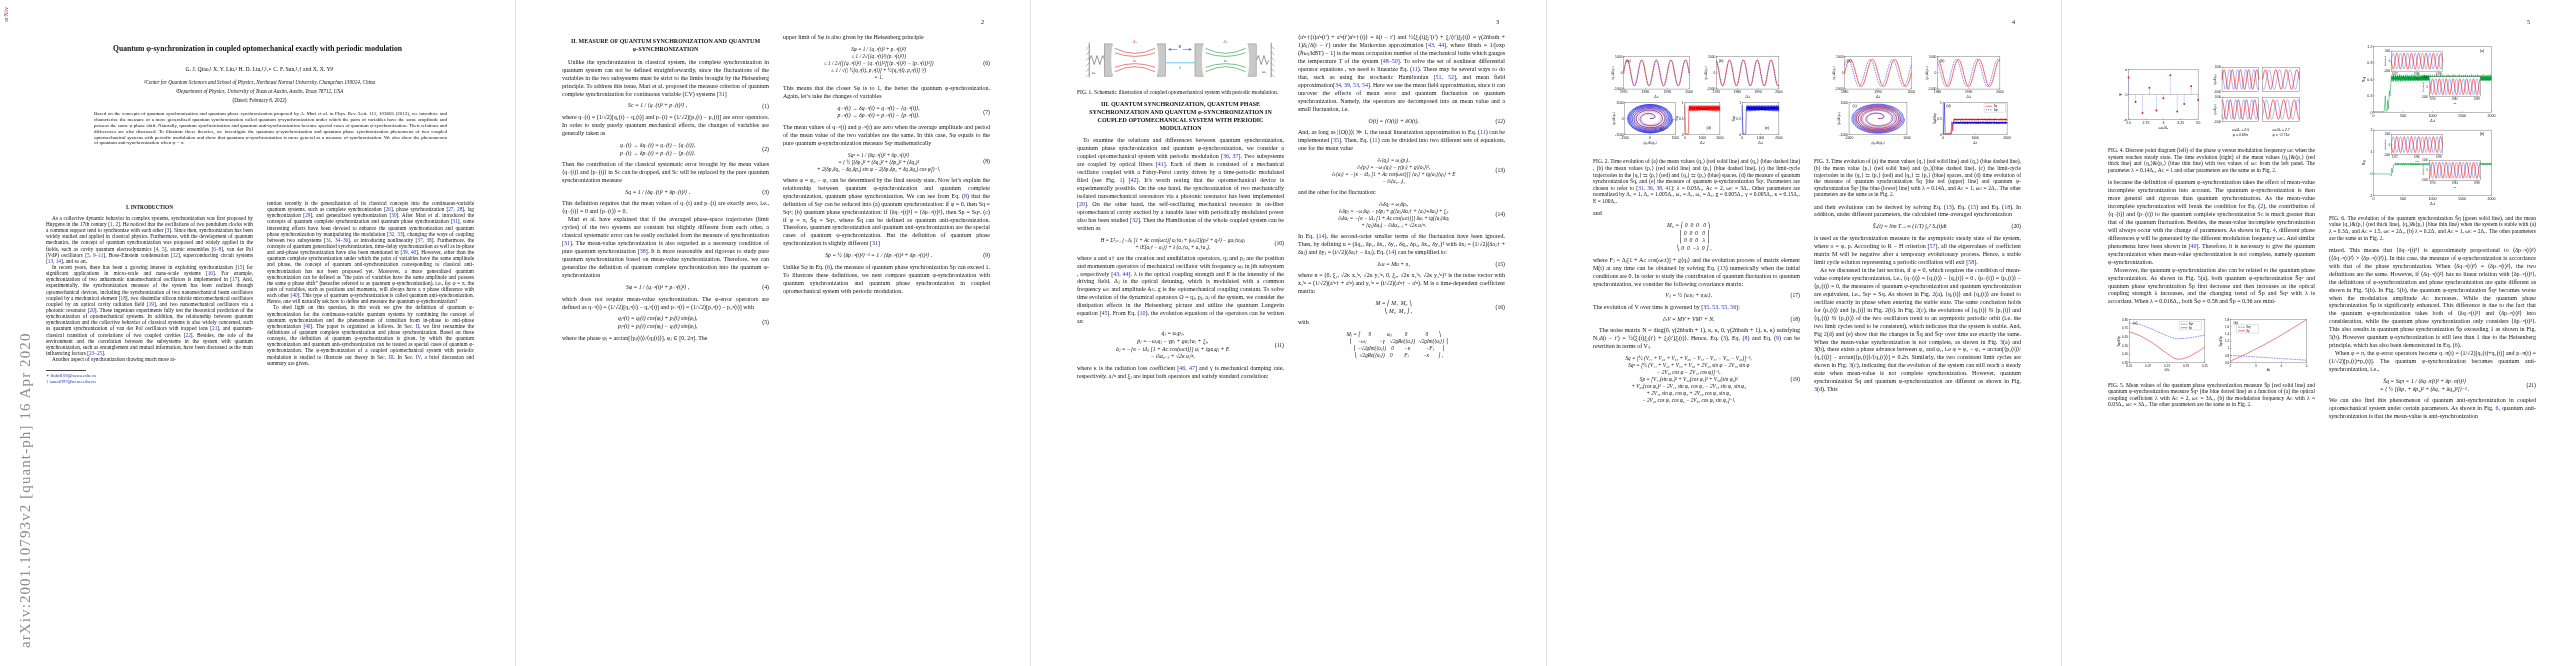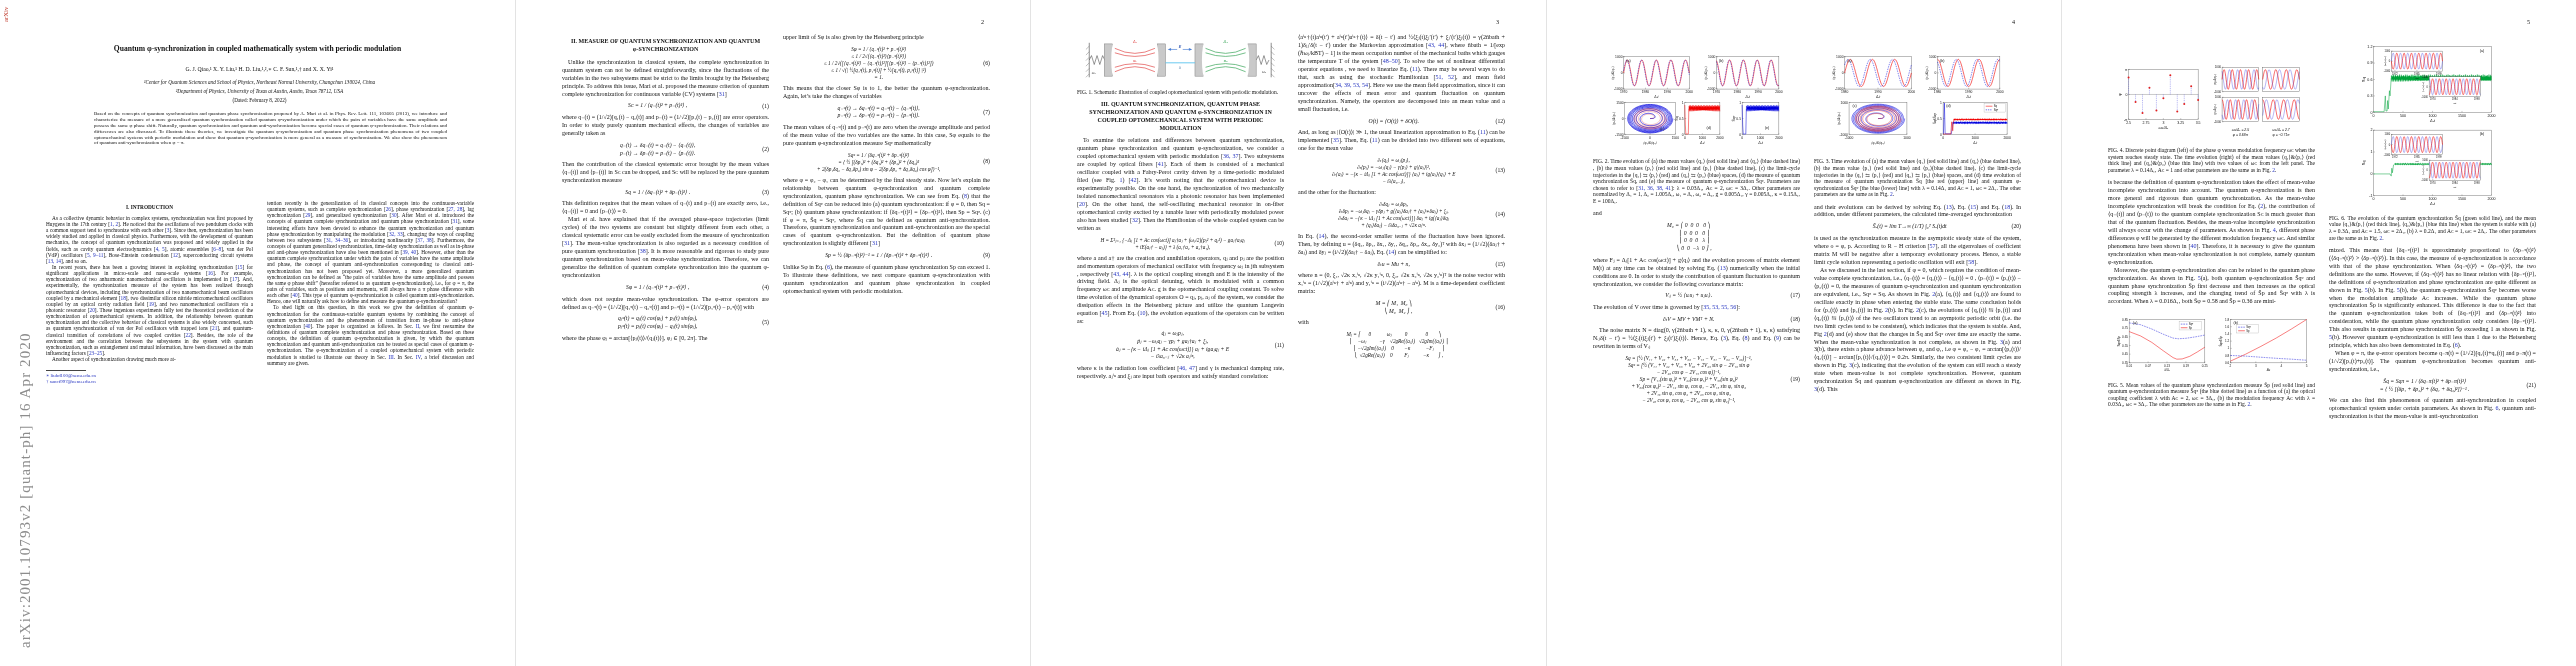--- a/index.html
+++ b/index.html
@@ -44,21 +44,21 @@
   .fig5m{margin-top:9px;}
   .fig6m{margin-top:10px;margin-bottom:7.8px;}
   .fig1m{margin-top:6.7px;margin-bottom:2.2px;}
 </style>
 </head>
 <body>
 
 <div class="page p1">
   <div class="redmark">arXiv</div>
   <div class="wm">arXiv:2001.10793v2  [quant-ph]  16 Apr 2020</div>
-  <div class="title">Quantum φ-synchronization in coupled mathematically system with periodic modulation</div>
+  <div class="title">Quantum φ-synchronization in coupled optomechanical exactly with periodic modulation</div>
   <div class="authors">G. J. Qiao,¹ X. Y. Liu,¹ H. D. Liu,¹,²,∗ C. F. Sun,¹,† and X. X. Yi¹</div>
   <div class="affil1">¹Center for Quantum Sciences and School of Physics, Northeast Normal University, Changchun 130024, China</div>
   <div class="affil2">²Department of Physics, University of Texas at Austin, Austin, Texas 78712, USA</div>
   <div class="dated">(Dated: February 8, 2022)</div>
   <div class="abstract">Based on the concepts of quantum synchronization and quantum phase synchronization proposed by A. Mari et al. in Phys. Rev. Lett. 111, 103605 (2013), we introduce and characterize the measure of a more generalized quantum synchronization called quantum φ-synchronization under which the pairs of variables have the same amplitude and possess the same φ phase shift. Naturally, quantum synchronization and quantum anti-synchronization become special cases of quantum φ-synchronization. Their relations and differences are also discussed. To illustrate these theories, we investigate the quantum φ-synchronization and quantum phase synchronization phenomena of two coupled optomechanical systems with periodic modulation and show that quantum φ-synchronization is more general as a measure of synchronization. We also show the phenomenon of quantum anti-synchronization when φ = π.</div>
   <div class="col l">
     <div class="h2">I.   INTRODUCTION</div>
     <p class="t">As a collective dynamic behavior in complex systems, synchronization was first proposed by Huygens in the 17th century [<span class="cite">1, 2</span>]. He noticed that the oscillations of two pendulum clocks with a common support tend to synchronize with each other [<span class="cite">3</span>]. Since then, synchronization has been widely studied and applied in classical physics. Furthermore, with the development of quantum mechanics, the concept of quantum synchronization was proposed and widely applied in the fields, such as cavity quantum electrodynamics [<span class="cite">4, 5</span>], atomic ensembles [<span class="cite">6–8</span>], van der Pol (VdP) oscillators [<span class="cite">5, 9–11</span>], Bose-Einstein condensation [<span class="cite">12</span>], superconducting circuit systems [<span class="cite">13, 14</span>], and so on.</p>
     <p class="t">In recent years, there has been a growing interest in exploiting synchronization [<span class="cite">15</span>] for significant applications in micro-scale and nano-scale systems [<span class="cite">16</span>]. For example, synchronization of two anharmonic nanomechanical oscillators is implemented in [<span class="cite">17</span>]. And, experimentally, the synchronization measure of the system has been realized through optomechanical devices, including the synchronization of two nanomechanical beam oscillators coupled by a mechanical element [<span class="cite">18</span>], two dissimilar silicon nitride micromechanical oscillators coupled by an optical cavity radiation field [<span class="cite">19</span>], and two nanomechanical oscillators via a photonic resonator [<span class="cite">20</span>]. These ingenious experiments fully test the theoretical prediction of the synchronization of optomechanical systems. In addition, the relationship between quantum synchronization and the collective behavior of classical systems is also widely concerned, such as quantum synchronization of van der Pol oscillators with trapped ions [<span class="cite">21</span>], and quantum-classical transition of correlations of two coupled cavities [<span class="cite">22</span>]. Besides, the role of the environment and the correlation between the subsystems in the system with quantum synchronization, such as entanglement and mutual information, have been discussed as the main influencing factors [<span class="cite">23–25</span>].</p>
     <p class="t">Another aspect of synchronization drawing much more at-</p>

